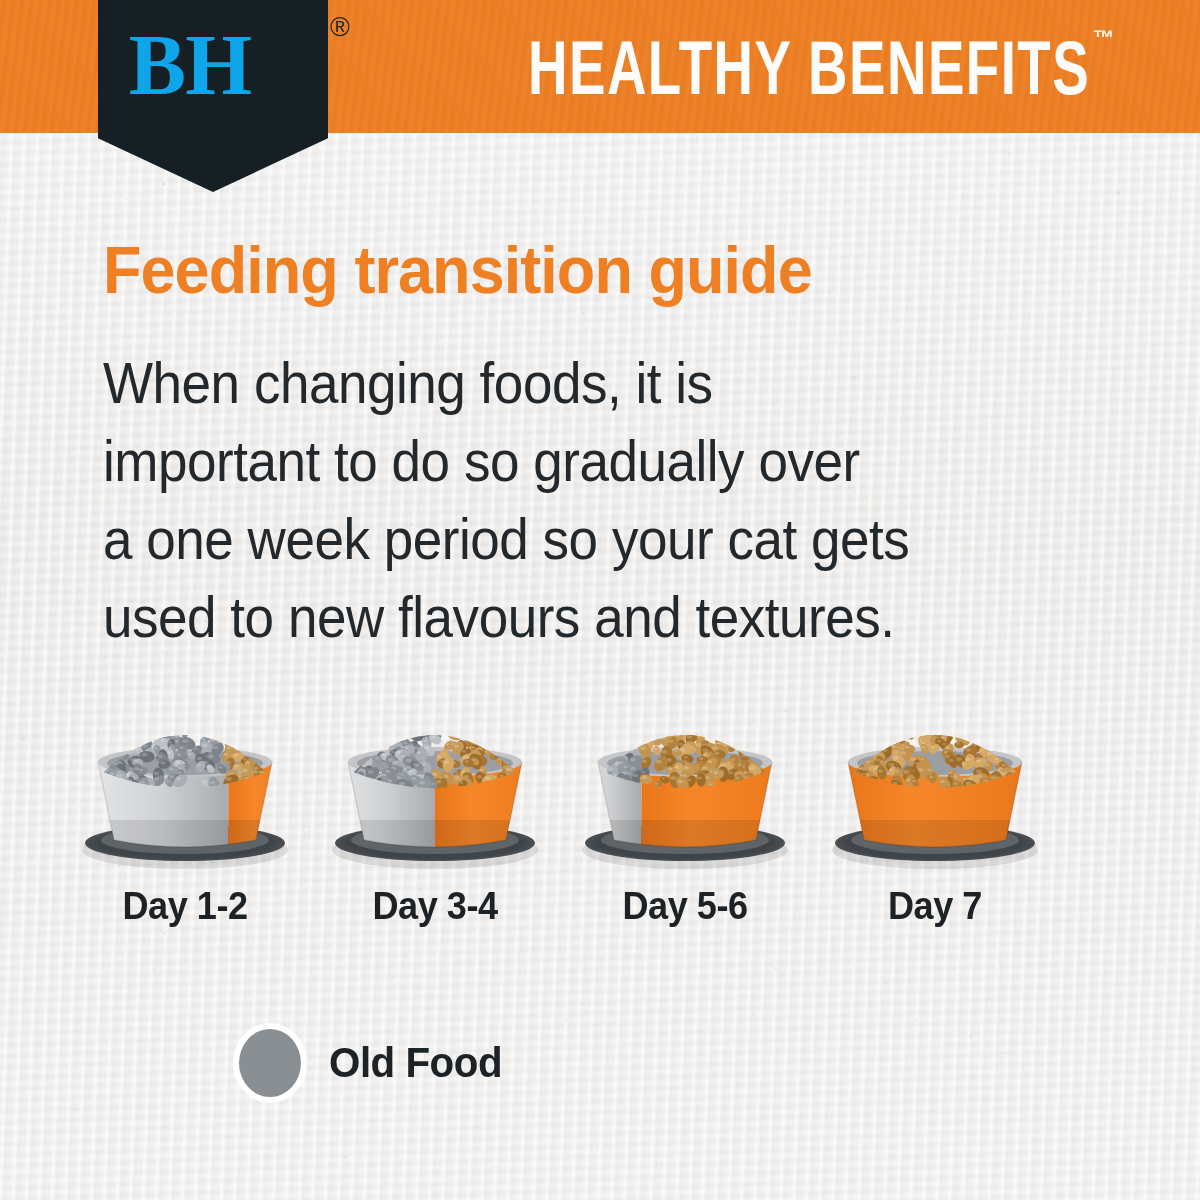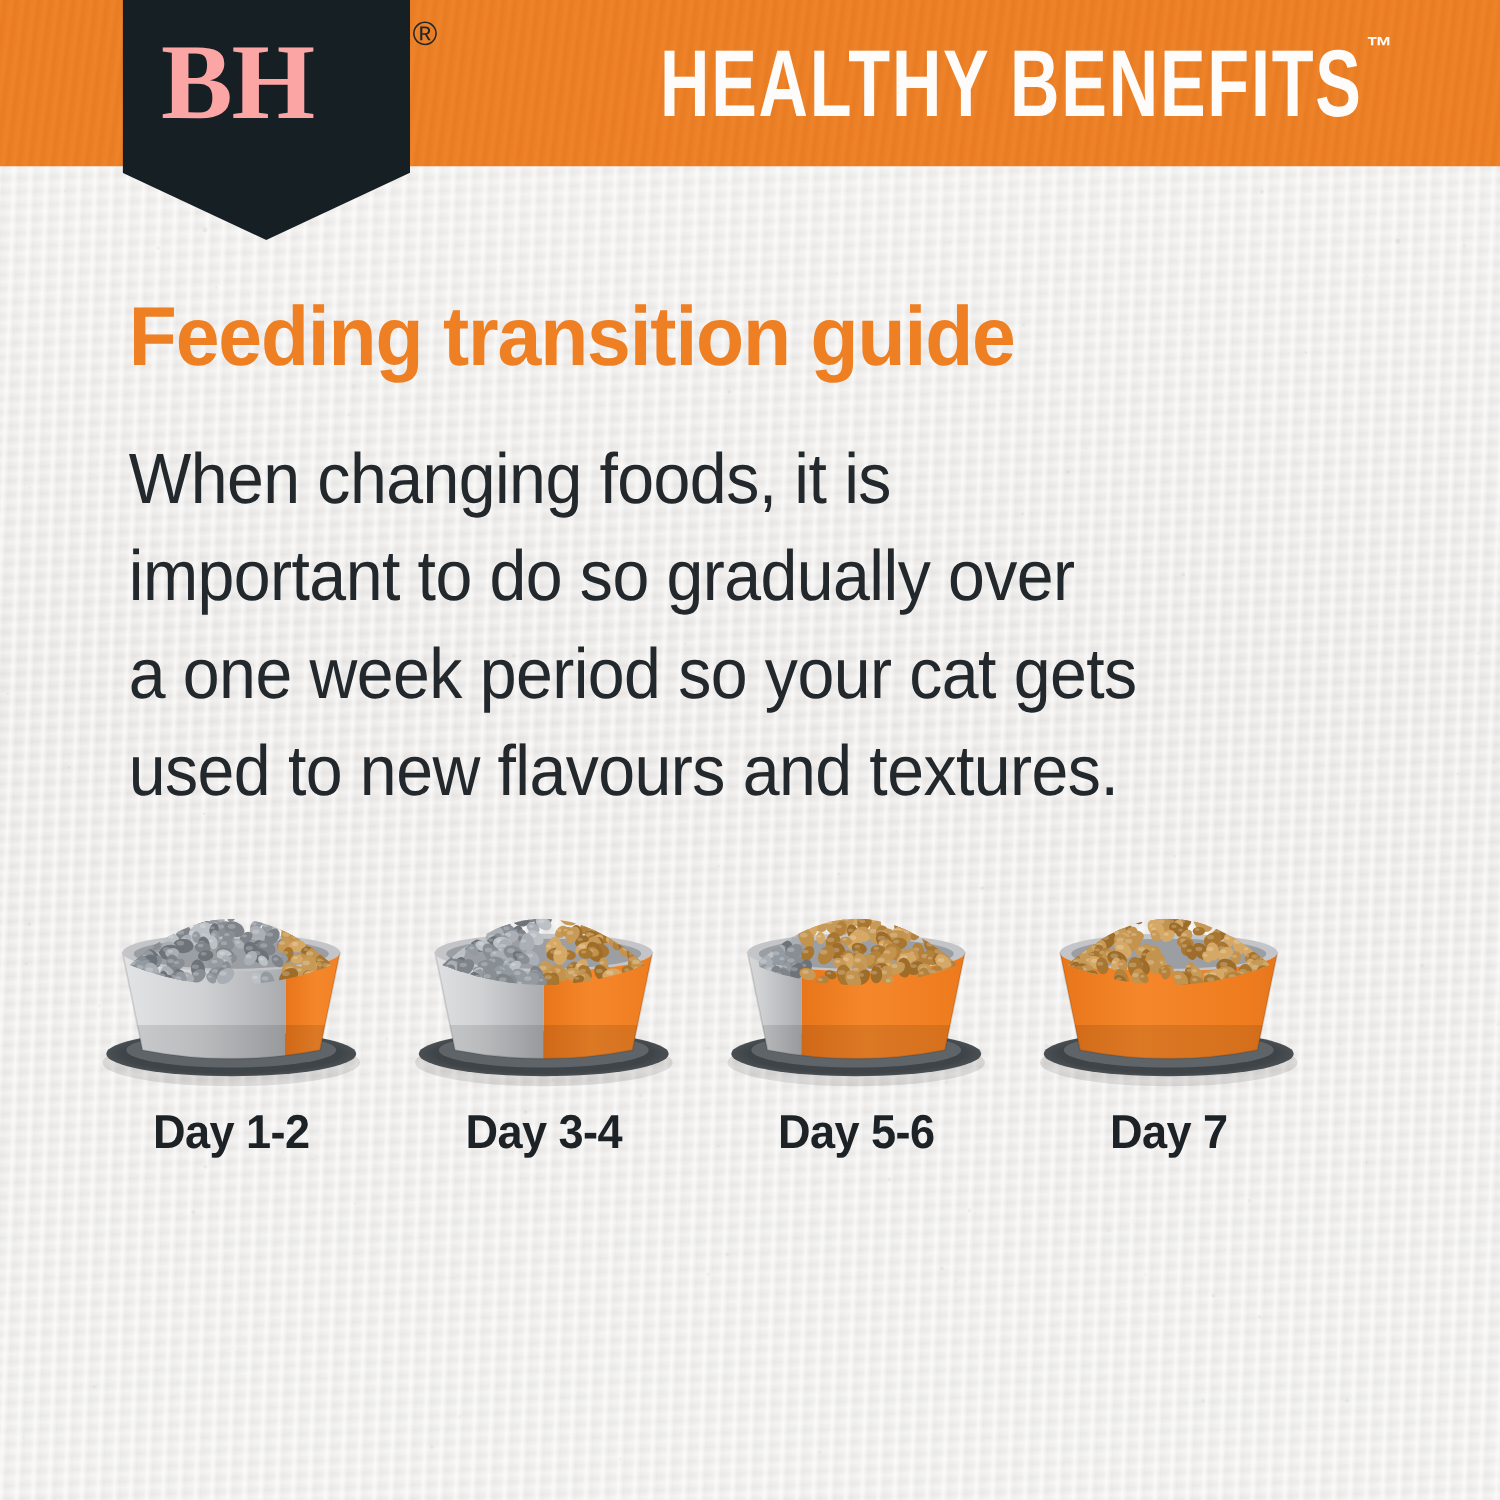--- a/index.html
+++ b/index.html
@@ -74,21 +74,21 @@
   #shield {
     position:absolute; left:98px; top:0; width:230px; height:192px;
     background:#161f24;
     clip-path: polygon(0 0, 100% 0, 100% 72%, 50% 100%, 0 72%);
     z-index:7;
   }
   #shield-mark {
     position:absolute;
     left:0; top:22px; width:184px;
     text-align:center;
-    color:#fca5a5;
+    color:#0ea5e9;
     font-family:"Liberation Serif", serif;
     font-weight:bold;
     font-size:86px;
     letter-spacing:-1px;
     line-height:86px;
   }
   #reg-mark {
     position:absolute;
     left:330px; top:14px;
     z-index:8;
@@ -2196,13 +2196,17 @@
   </div>
 
 <div id="day-labels">
   <div class="day-label" style="left:60px;">Day 1-2</div>
   <div class="day-label" style="left:310px;">Day 3-4</div>
   <div class="day-label" style="left:560px;">Day 5-6</div>
   <div class="day-label" style="left:810px;">Day 7</div>
 </div>
 
 <div id="legend">
+  <div class="legend-item" style="left:233px;">
+    <div class="swatch" id="sw-old" style="background: rgb(138, 143, 148);"></div>
+    <div class="legend-text">Old Food</div>
+  </div>
 </div>
 
 </body></html>

